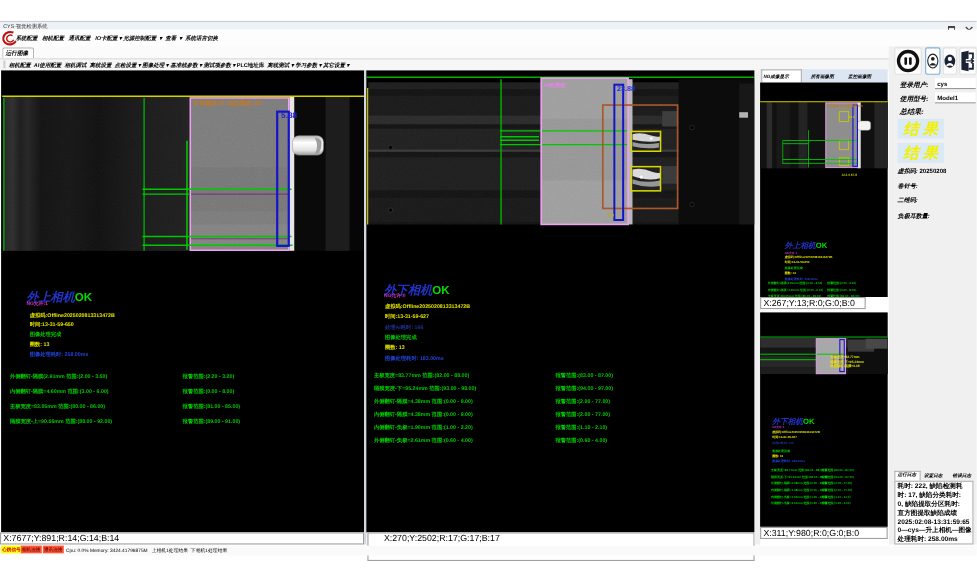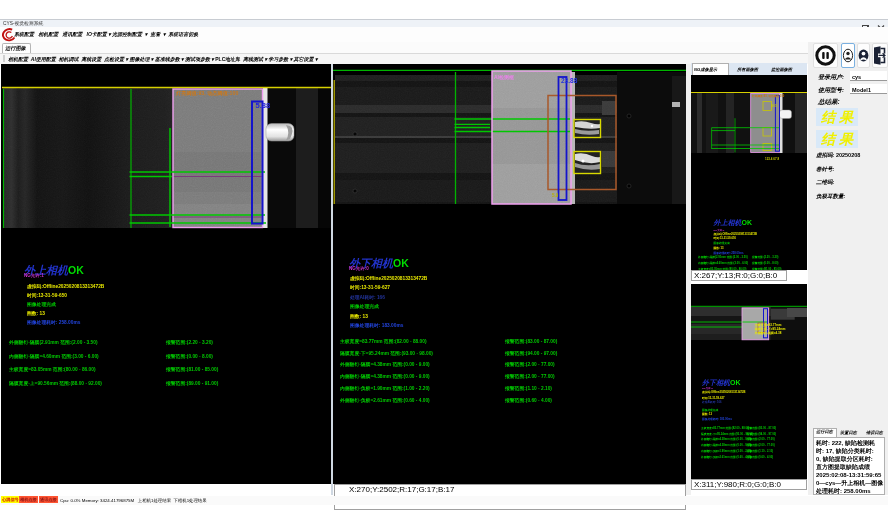--- a/index.html
+++ b/index.html
@@ -120,20 +120,21 @@
       <text x="7" y="293.5">内侧翻钉-隔膜=4.60mm 范围:(3.00 - 6.00)</text>
           <text x="164" y="293.5">报警范围:(0.00 - 8.00)</text>
       <text x="7" y="307">主极宽度=83.05mm 范围:(80.00 - 86.00)</text>
           <text x="164" y="307">报警范围:(81.00 - 85.00)</text>
       <text x="7" y="320.5">隔膜宽度-上=90.56mm 范围:(88.00 - 92.00)</text>
           <text x="164" y="320.5">报警范围:(89.00 - 91.00)</text>
     </g>
   </svg>
   </div>
 
+  <div class="abs" style="left:0px;top:484px;width:331px;height:11px;background:#fff;border:1px solid #a0a0a0;font-size:8px;color:#000;line-height:9px;padding-left:2px;">X:7677;Y:891;R:14;G:14;B:14</div>
 
   <div class="abs" style="left:331px;top:64px;width:2px;height:431px;background:#cfd8e2;"></div>
 
   <div class="abs" style="left:333px;top:64px;width:353px;height:420px;background:#000;"></div>
   <div class="abs" id="midcam" style="left:333px;top:56px;width:353px;height:420px;">
   <svg width="353" height="420" viewBox="0 0 353 420" style="position:absolute;left:0;top:0;">
     <defs>
       <filter id="grain2" x="0" y="0" width="100%" height="100%">
         <feTurbulence type="fractalNoise" baseFrequency="0.9" numOctaves="2" stitchTiles="stitch"></feTurbulence>
         <feColorMatrix type="saturate" values="0"></feColorMatrix>

